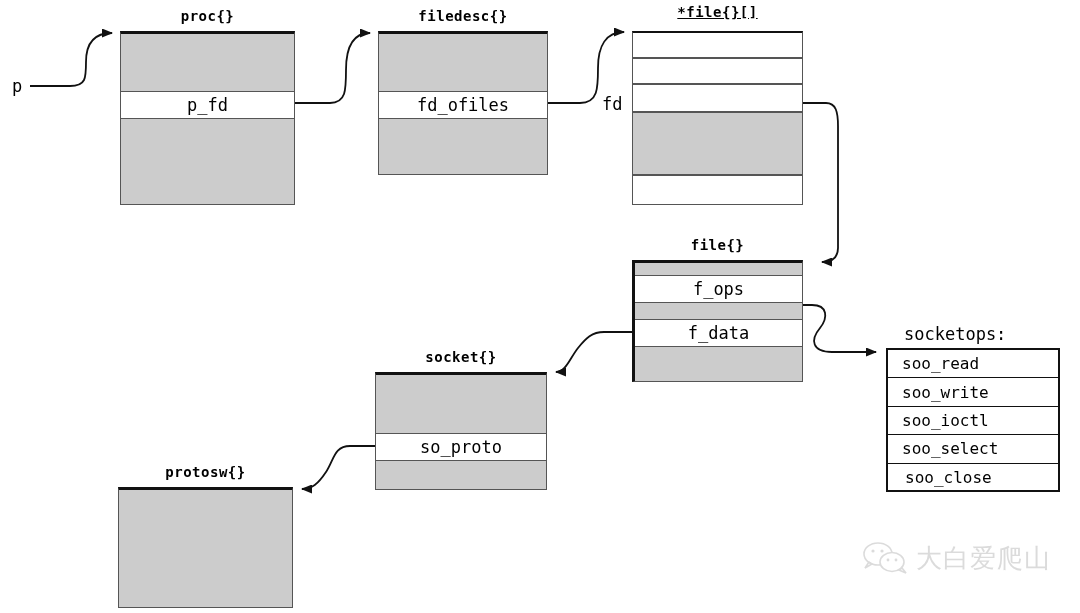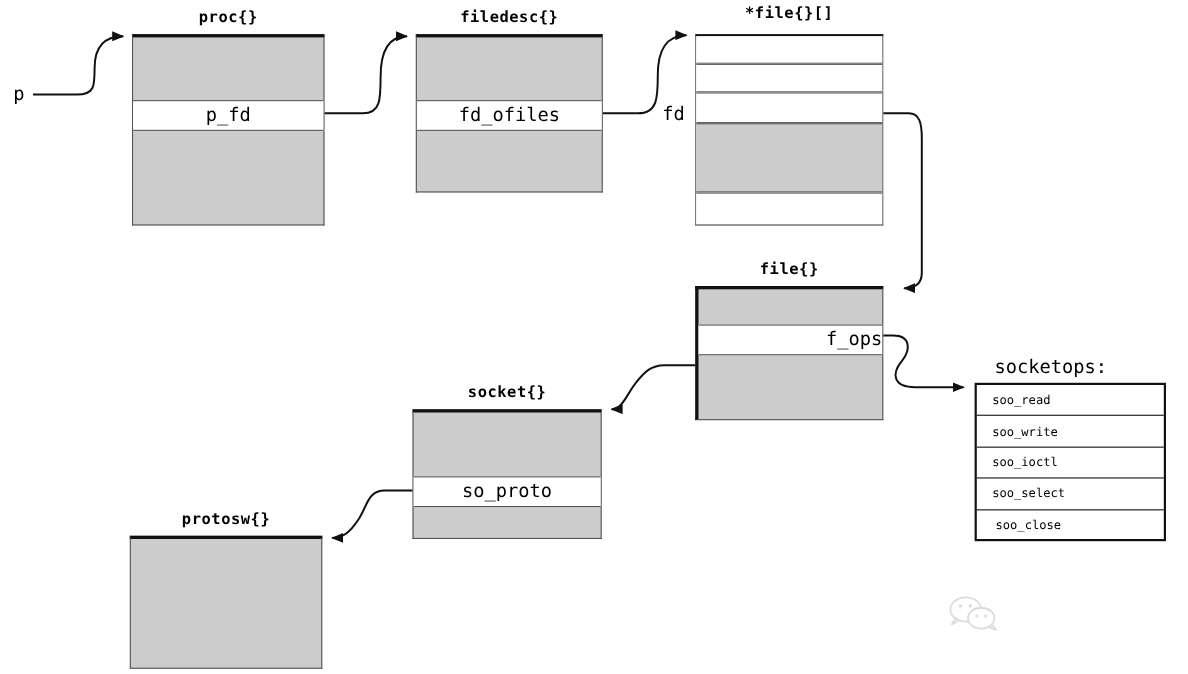--- a/index.html
+++ b/index.html
@@ -82,21 +82,21 @@
     border: 2px solid #111111;
     background: #ffffff;
   }
   .ops-row {
     box-sizing: border-box;
     height: 28.4px;
     border-bottom: 1px solid #111111;
     display: flex;
     align-items: center;
     padding-left: 14px;
-    font-size: 11px;
+    font-size: 16px;
     color: #000000;
     white-space: nowrap;
   }
   .ops-row:last-child { border-bottom: none; padding-left: 17px; }
 
   
   #links {
     position: absolute;
     left: 0; top: 0;
     width: 1080px;
@@ -173,34 +173,37 @@
   </div>
   <div class="label" style="left:12px; top:76px;">p</div>
 
   <div class="title" style="left:378px; top:8px; width:170px;">filedesc{}</div>
   <div class="struct top-heavy" style="left:378px; top:31px; width:170px; height:144px;">
     <div class="row" style="top:57px; height:28px;">
       <span>fd_ofiles</span>
     </div>
   </div>
 
-  <div class="title" style="left:632px; top:4px; width:171px;">*file{}[]</div>
+  <div class="title" style="left:632px; top:4px; width:171px;text-decoration:underline;">*file{}[]</div>
   <div class="struct" style="left:632px; top:31px; width:171px; height:174px; background:#ffffff; border-top:2px solid #111111;">
     <div class="arr-cell" style="top:0px; height:25px; border-top:none;"></div>
     <div class="arr-cell" style="top:25px; height:26px;"></div>
     <div class="arr-cell" style="top:51px; height:28px;"></div>
     <div class="arr-cell gray" style="top:79px; height:63px;"></div>
     <div class="arr-cell" style="top:142px; height:30px;"></div>
   </div>
   <div class="label" style="left:602px; top:94px;">fd</div>
 
   <div class="title" style="left:632px; top:237px; width:171px;">file{}</div>
   <div class="struct top-heavy left-heavy" style="left:632px; top:260px; width:171px; height:122px;">
-    <div class="row" style="top:32px; height:28px;justify-content:flex-end;">
+    <div class="row" style="top:12px; height:28px;">
       <span>f_ops</span>
+    </div>
+    <div class="row" style="top:56px; height:28px;">
+      <span>f_data</span>
     </div>
   </div>
 
   <div class="label" style="left:904px; top:324px;">socketops:</div>
   <div class="ops" style="left:886px; top:348px; width:174px; height:144px;">
     <div class="ops-row">
       <span>soo_read</span>
     </div>
     <div class="ops-row">
       <span>soo_write</span>
@@ -230,15 +233,16 @@
     <svg width="46" height="34" viewBox="0 0 46 34">
       <ellipse cx="16" cy="13" rx="14" ry="11" fill="none" stroke="#8a8a8a" stroke-width="1.6"></ellipse>
       <path d="M7,21 L3,27 L10,23 z" fill="none" stroke="#8a8a8a" stroke-width="1.6"></path>
       <circle cx="11" cy="10" r="1.6" fill="#8a8a8a"></circle>
       <circle cx="20" cy="10" r="1.6" fill="#8a8a8a"></circle>
       <ellipse cx="30" cy="21" rx="12" ry="9.5" fill="#ffffff" stroke="#8a8a8a" stroke-width="1.6"></ellipse>
       <path d="M40,27 L44,32 L37,29 z" fill="#ffffff" stroke="#8a8a8a" stroke-width="1.6"></path>
       <circle cx="26" cy="19" r="1.4" fill="#8a8a8a"></circle>
       <circle cx="34" cy="19" r="1.4" fill="#8a8a8a"></circle>
     </svg>
+    <span class="wm-text">大白爱爬山</span>
   </div>
 
 </div>
 
 </body></html>

